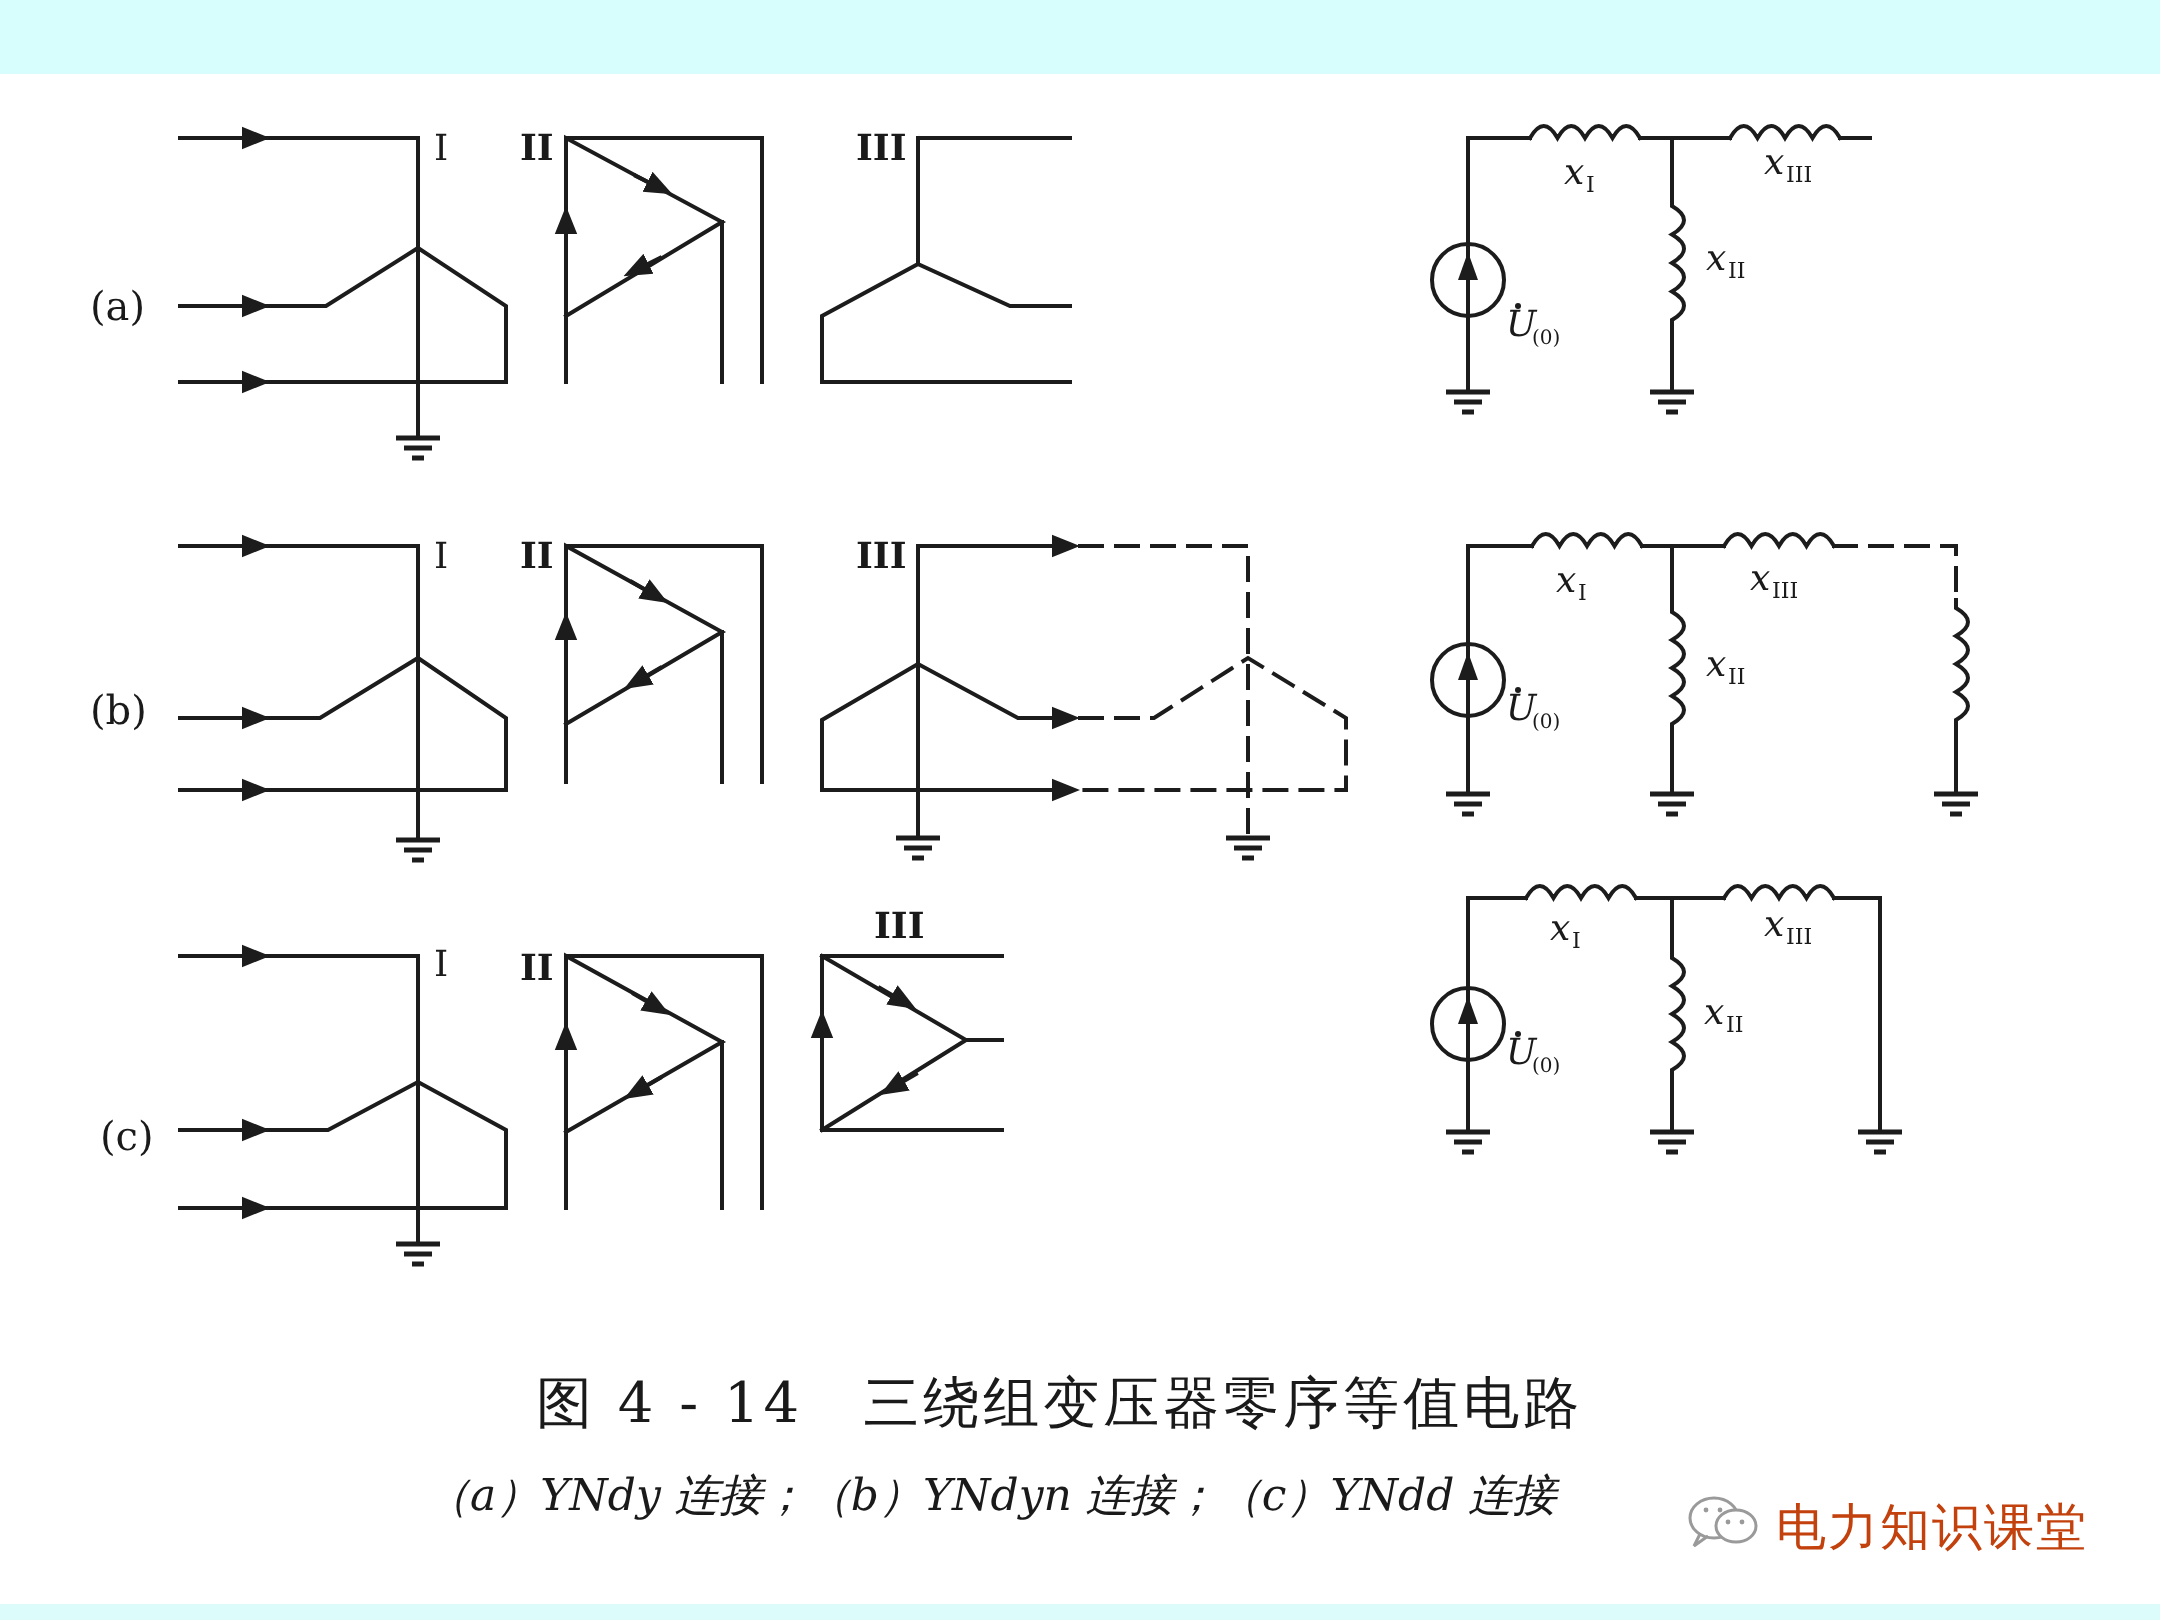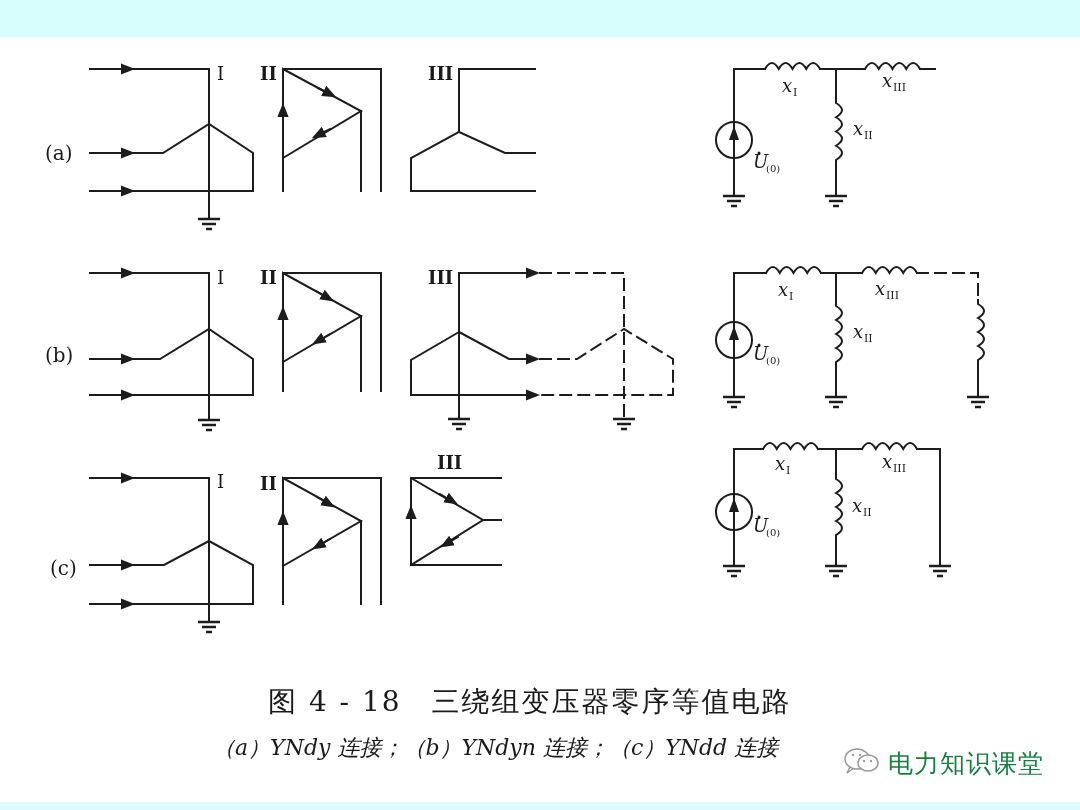--- a/index.html
+++ b/index.html
@@ -7,21 +7,21 @@
          font-family: "DejaVu Serif", "Liberation Serif", serif; color:#1a1a1a; }
   .top-band { position:absolute; left:0; top:0; width:1080px; height:37px; background:#d8fdfd; }
   .bottom-band { position:absolute; left:0; top:802px; width:1080px; height:8px; background:#dcfcfc; }
   svg.diagram { position:absolute; left:0; top:0; }
   .w { stroke:#1c1c1c; stroke-width:2; fill:none; stroke-linecap:square; stroke-linejoin:miter; }
   .dash { stroke-dasharray:11 7; }
   .lbl { font-family:"DejaVu Serif","Liberation Serif",serif; fill:#1a1a1a; }
   .caption-title { position:absolute; left:268px; top:683px; font-size:28px; letter-spacing:2px; white-space:pre; }
   .caption-sub { position:absolute; left:213px; top:733px; font-size:22px; white-space:pre;font-style:italic; }
   .watermark { position:absolute; left:842px; top:746px; display:flex; align-items:center; gap:6px; color:#8a8a8a; }
-  .watermark .wm-text { font-size:25px; font-family:"DejaVu Sans","Liberation Sans",sans-serif; color:#15803d; letter-spacing:1px; }
+  .watermark .wm-text { font-size:25px; font-family:"DejaVu Sans","Liberation Sans",sans-serif; color:#c2410c; letter-spacing:1px; }
 </style>
 </head>
 <body>
 
 <div class="top-band"></div>
 <div class="bottom-band"></div>
 
 <svg class="diagram" width="1080" height="810" viewBox="0 0 1080 810" xmlns="http://www.w3.org/2000/svg">
   <defs>
     <marker id="arr" viewBox="0 0 10 10" refX="5" refY="5" markerWidth="7" markerHeight="7" orient="auto-start-reverse">
@@ -196,21 +196,21 @@
     <text class="lbl" x="882" y="468" font-size="18" font-style="italic">x</text>
     <text class="lbl" x="893" y="472" font-size="11">III</text>
     <text class="lbl" x="852" y="512" font-size="18" font-style="italic">x</text>
     <text class="lbl" x="863" y="516" font-size="11">II</text>
     <text class="lbl" x="753" y="532" font-size="18" font-style="italic">U</text>
     <text class="lbl" x="766" y="536" font-size="10">(0)</text>
     <circle cx="759" cy="517" r="1.5" fill="#1c1c1c"></circle>
   </g>
 </svg>
 
-<div class="caption-title">图 4 - 18　三绕组变压器零序等值电路</div>
+<div class="caption-title">图 4 - 14　三绕组变压器零序等值电路</div>
 <div class="caption-sub">（a）YNdy 连接；（b）YNdyn 连接；（c）YNdd 连接</div>
 
 <div class="watermark">
   <span>
     <svg width="40" height="30" viewBox="0 0 40 30">
       <ellipse cx="15" cy="13" rx="12" ry="10" fill="none" stroke="#9a9a9a" stroke-width="1.5"></ellipse>
       <path d="M8,21 L5,27 L12,22" fill="none" stroke="#9a9a9a" stroke-width="1.5"></path>
       <ellipse cx="26" cy="17" rx="10" ry="8" fill="#fff" stroke="#9a9a9a" stroke-width="1.5"></ellipse>
       <circle cx="22" cy="15" r="1.2" fill="#9a9a9a"></circle>
       <circle cx="29" cy="15" r="1.2" fill="#9a9a9a"></circle>

